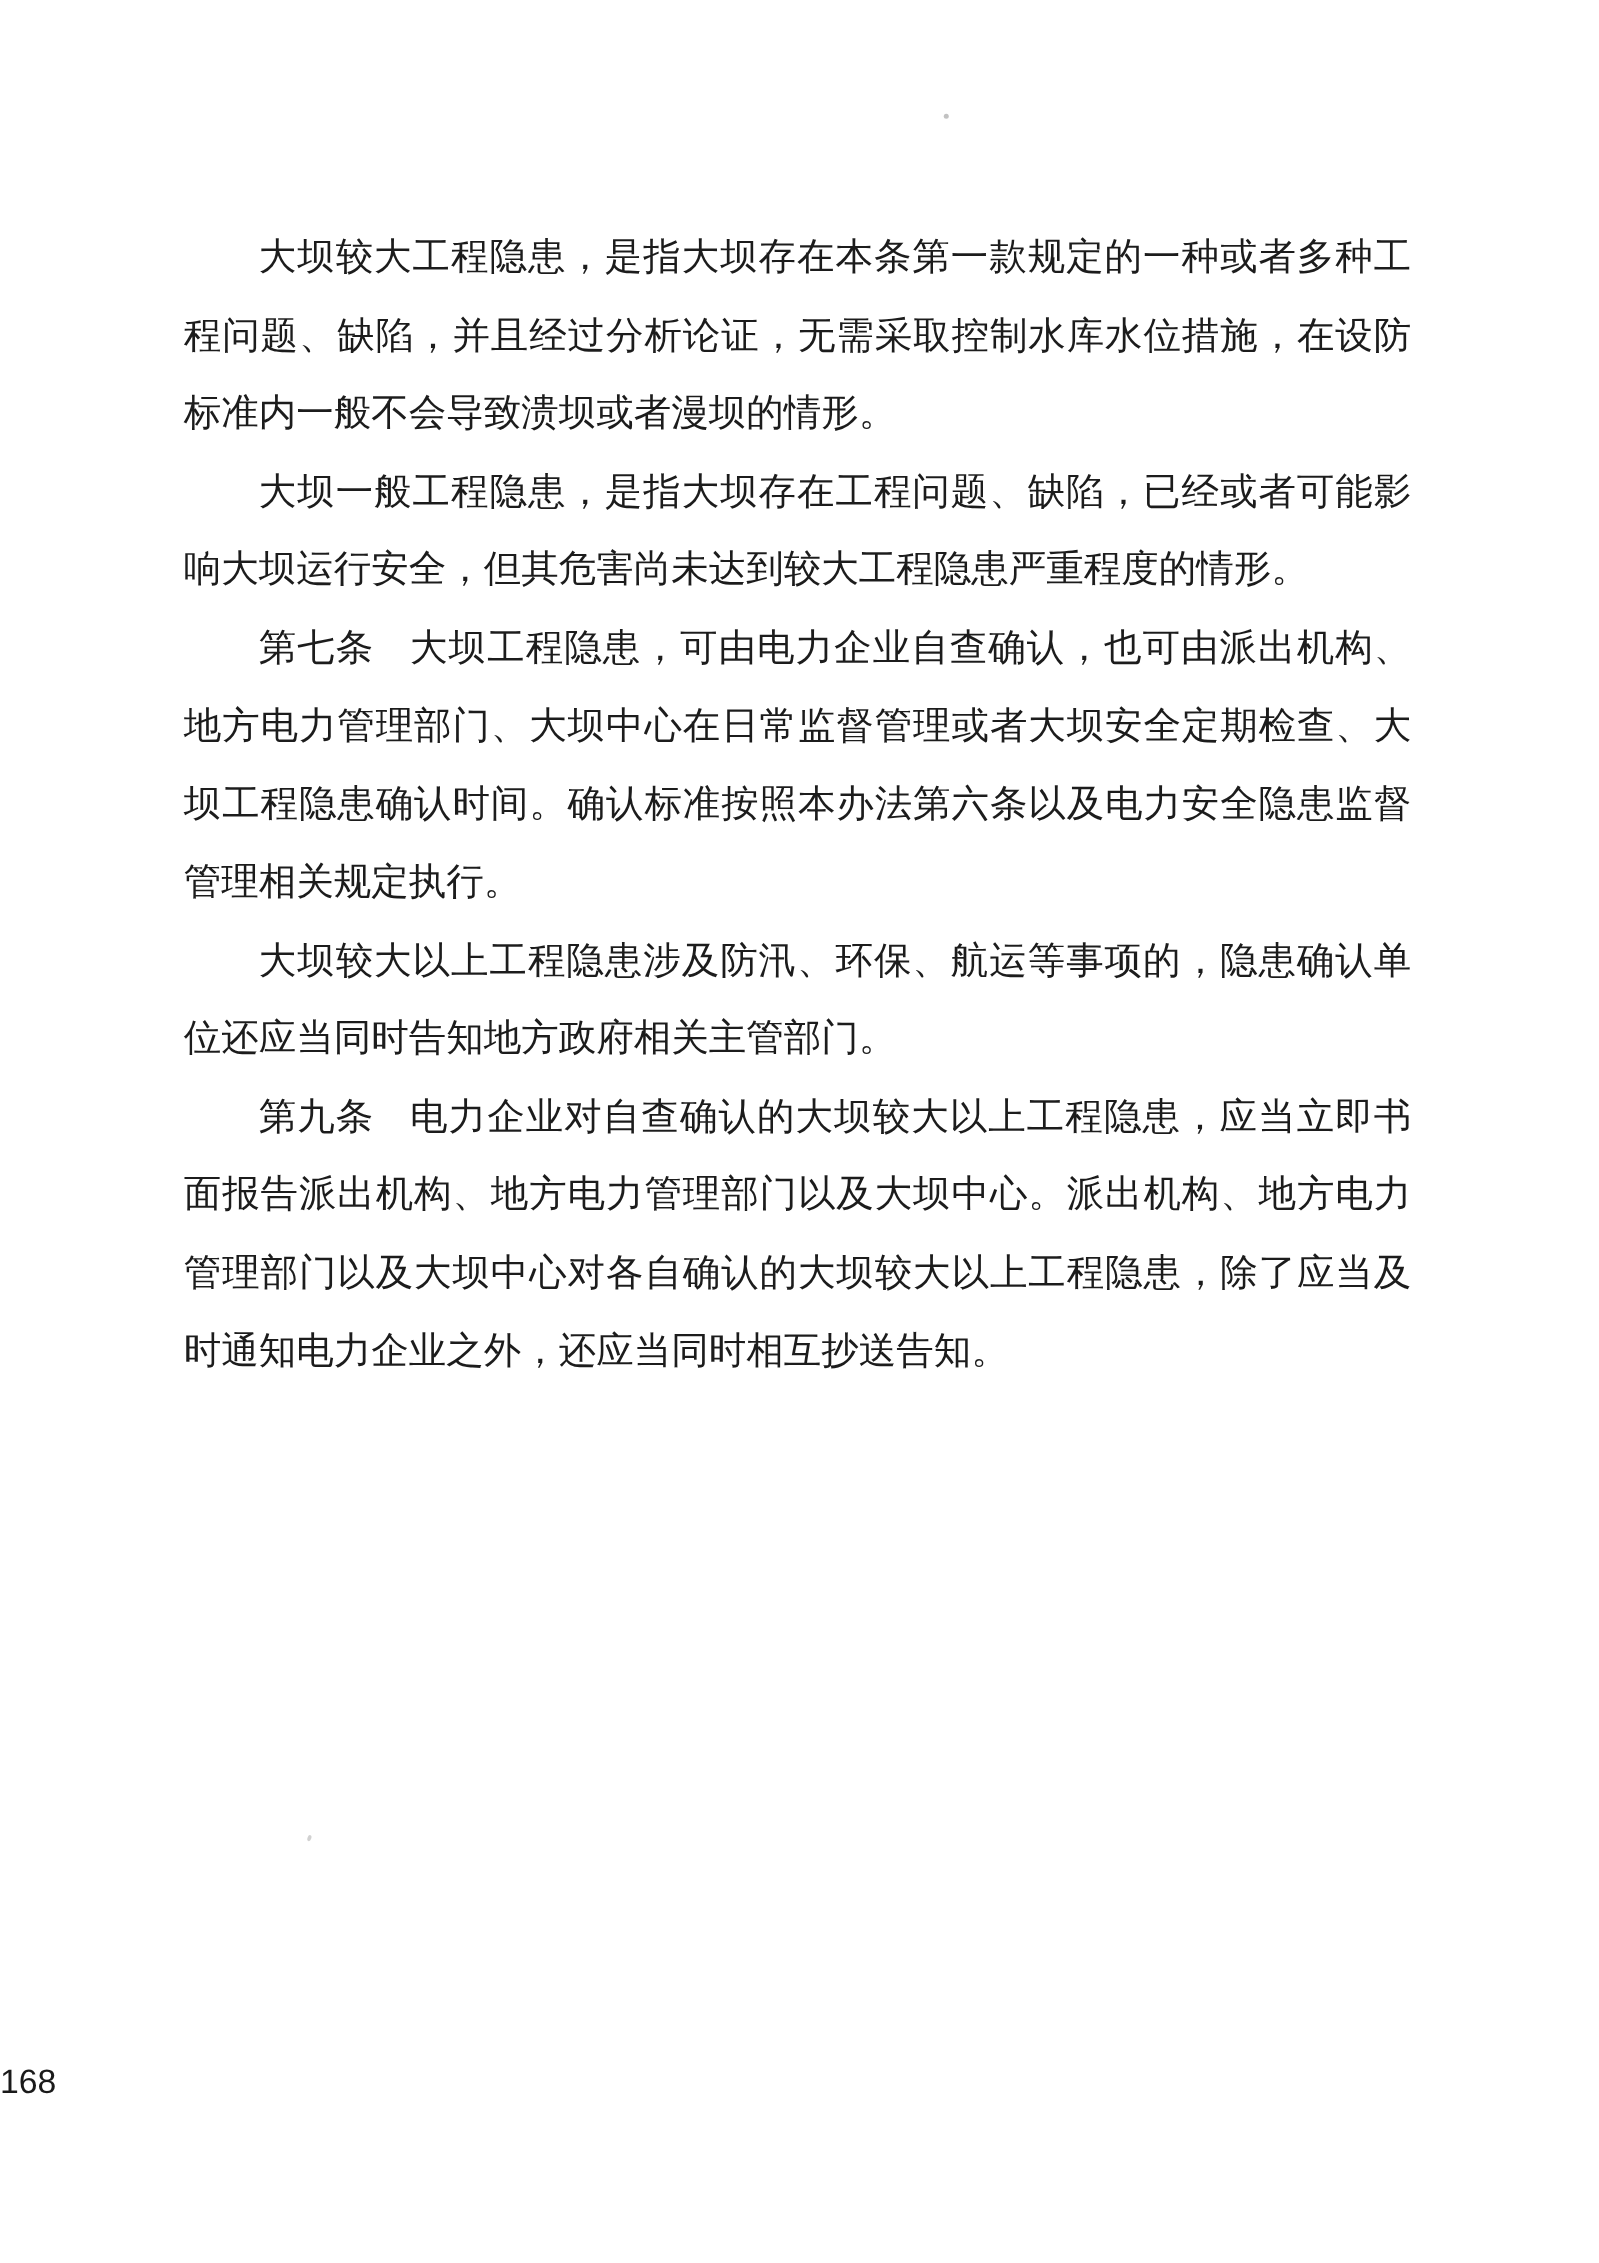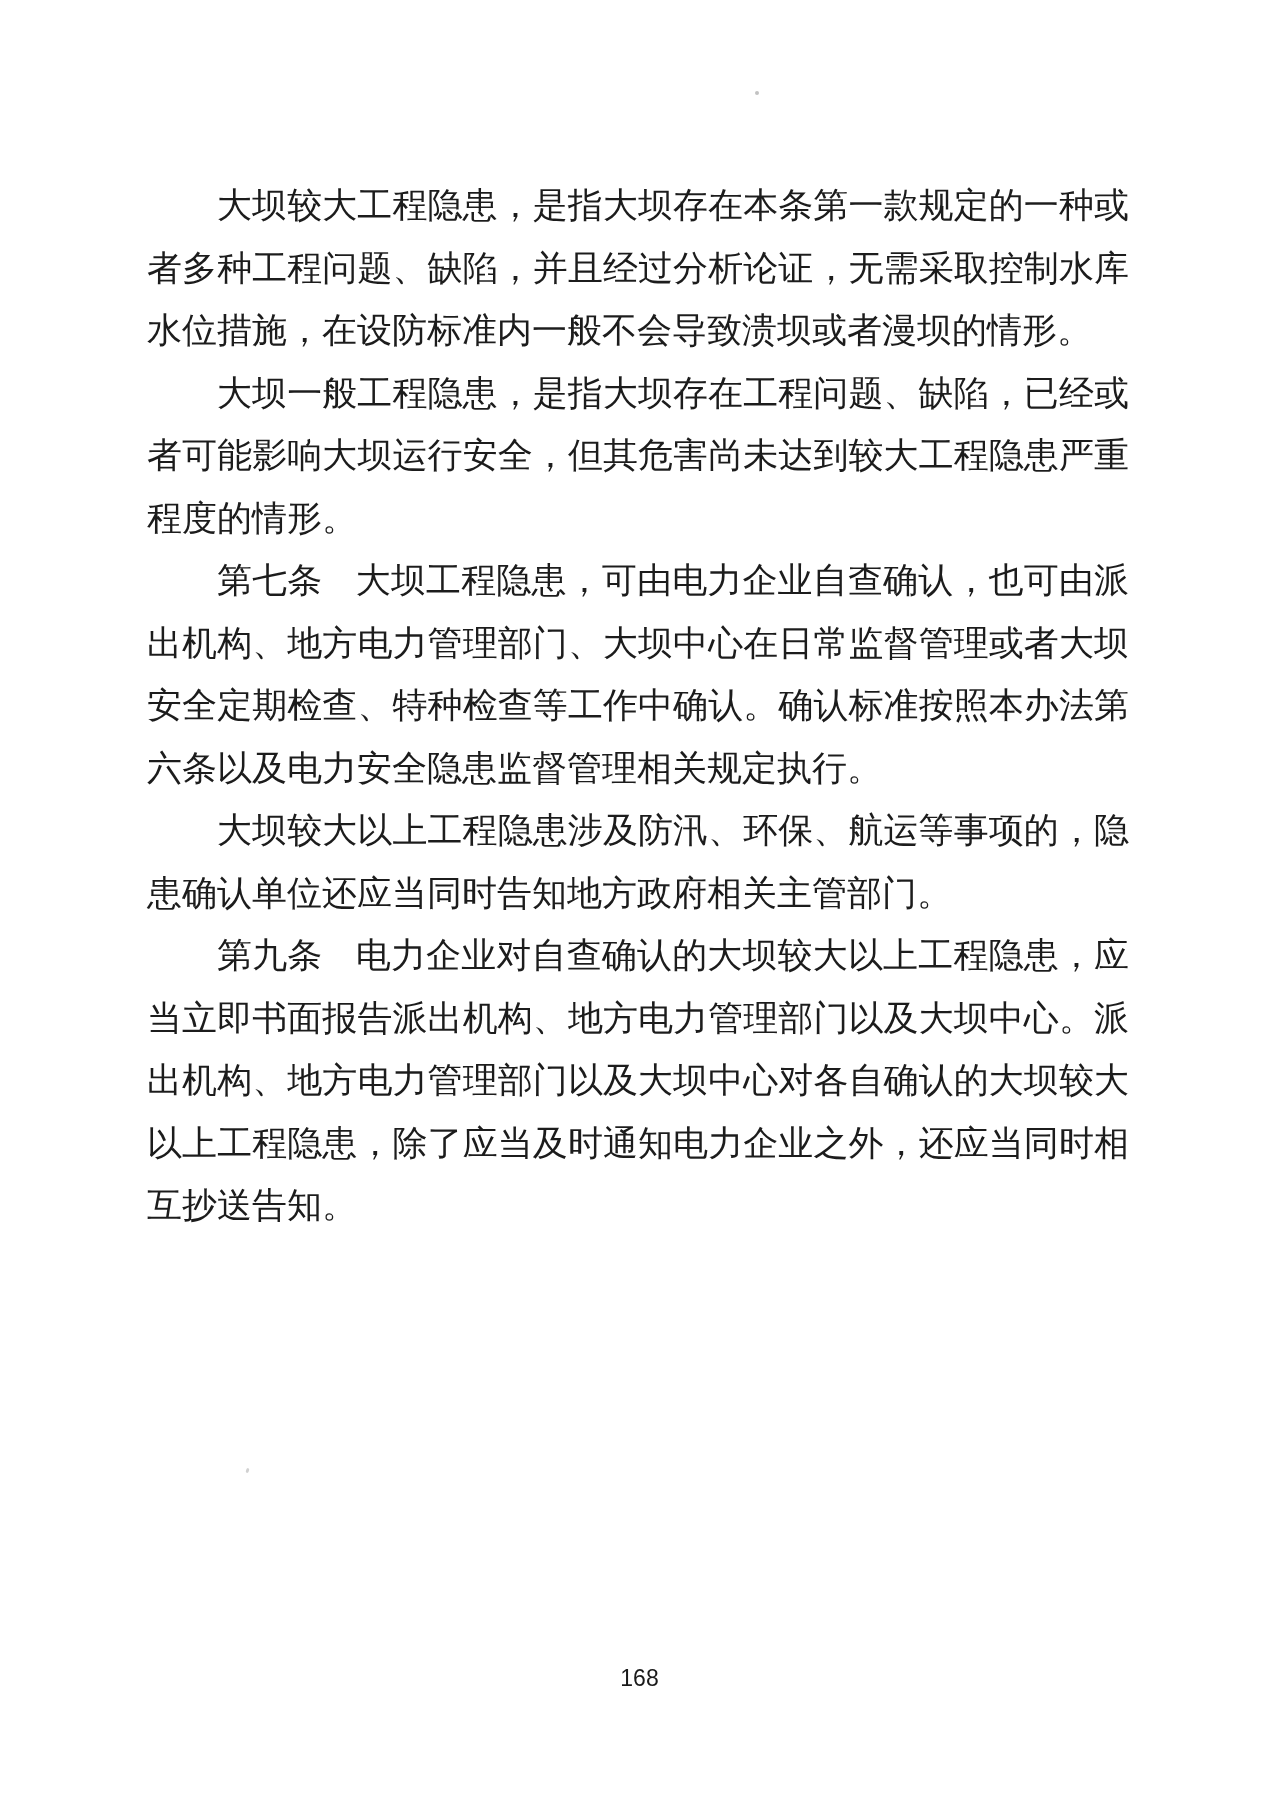--- a/index.html
+++ b/index.html
@@ -14,64 +14,63 @@
     background: #ffffff;
     overflow: hidden;
     font-family: "Liberation Serif", "DejaVu Serif", serif;
     color: #1c1c1c;
   }
   .text-block {
     position: absolute;
     top: 175px;
     left: 147px;
     width: 982px;
-    font-size: 35px;
+    font-size: 30px;
     line-height: 62.5px;
     text-align: justify;
     text-justify: inter-ideograph;
   }
   .text-block p {
     margin: 0;
     padding: 0;
     text-indent: 2em;
   }
   .article-no {
     font-weight: normal;
     margin-right: 0.95em;
   }
   .page-number {
     position: absolute;
     top: 1650px;
     left: 0;
     width: 100%;
-    text-align: center;
+    text-align: left;
     font-family: "Liberation Sans", "DejaVu Sans", sans-serif;
-    font-size: 23px;
+    font-size: 27px;
     color: #1a1a1a;
-    margin-top: 15px;
   }
   .speck {
     position: absolute;
     background: #9a9a9a;
     border-radius: 50%;
   }
   .speck-1 { left: 755px; top: 91px; width: 4px; height: 4px; opacity: 0.6; }
   .speck-2 { left: 246px; top: 1468px; width: 3px; height: 5px; opacity: 0.45; transform: rotate(20deg); }
 </style>
 </head>
 <body>
 
 <div class="page">
 
   <div class="speck speck-1"></div>
   <div class="speck speck-2"></div>
 
   <div class="text-block">
     <p><span>大坝较大工程隐患，是指大坝存在本条第一款规定的一种或者多种工程问题、缺陷，并且经过分析论证，无需采取控制水库水位措施，在设防标准内一般不会导致溃坝或者漫坝的情形。</span></p>
     <p><span>大坝一般工程隐患，是指大坝存在工程问题、缺陷，已经或者可能影响大坝运行安全，但其危害尚未达到较大工程隐患严重程度的情形。</span></p>
-    <p><b class="article-no">第七条</b><span>大坝工程隐患，可由电力企业自查确认，也可由派出机构、地方电力管理部门、大坝中心在日常监督管理或者大坝安全定期检查、特种检查等工作中确认。确认标准按照本办法第六条以及电力安全隐患监督管理相关规定执行。</span></p>
+    <p><b class="article-no">第七条</b><span>大坝工程隐患，可由电力企业自查确认，也可由派出机构、地方电力管理部门、大坝中心在日常监督管理或者大坝安全定期检查、大坝工程隐患确认时间。确认标准按照本办法第六条以及电力安全隐患监督管理相关规定执行。</span></p>
     <p><span>大坝较大以上工程隐患涉及防汛、环保、航运等事项的，隐患确认单位还应当同时告知地方政府相关主管部门。</span></p>
     <p><b class="article-no">第九条</b><span>电力企业对自查确认的大坝较大以上工程隐患，应当立即书面报告派出机构、地方电力管理部门以及大坝中心。派出机构、地方电力管理部门以及大坝中心对各自确认的大坝较大以上工程隐患，除了应当及时通知电力企业之外，还应当同时相互抄送告知。</span></p>
   </div>
 
   <div class="page-number">168</div>
 
 </div>
 
 </body></html>

